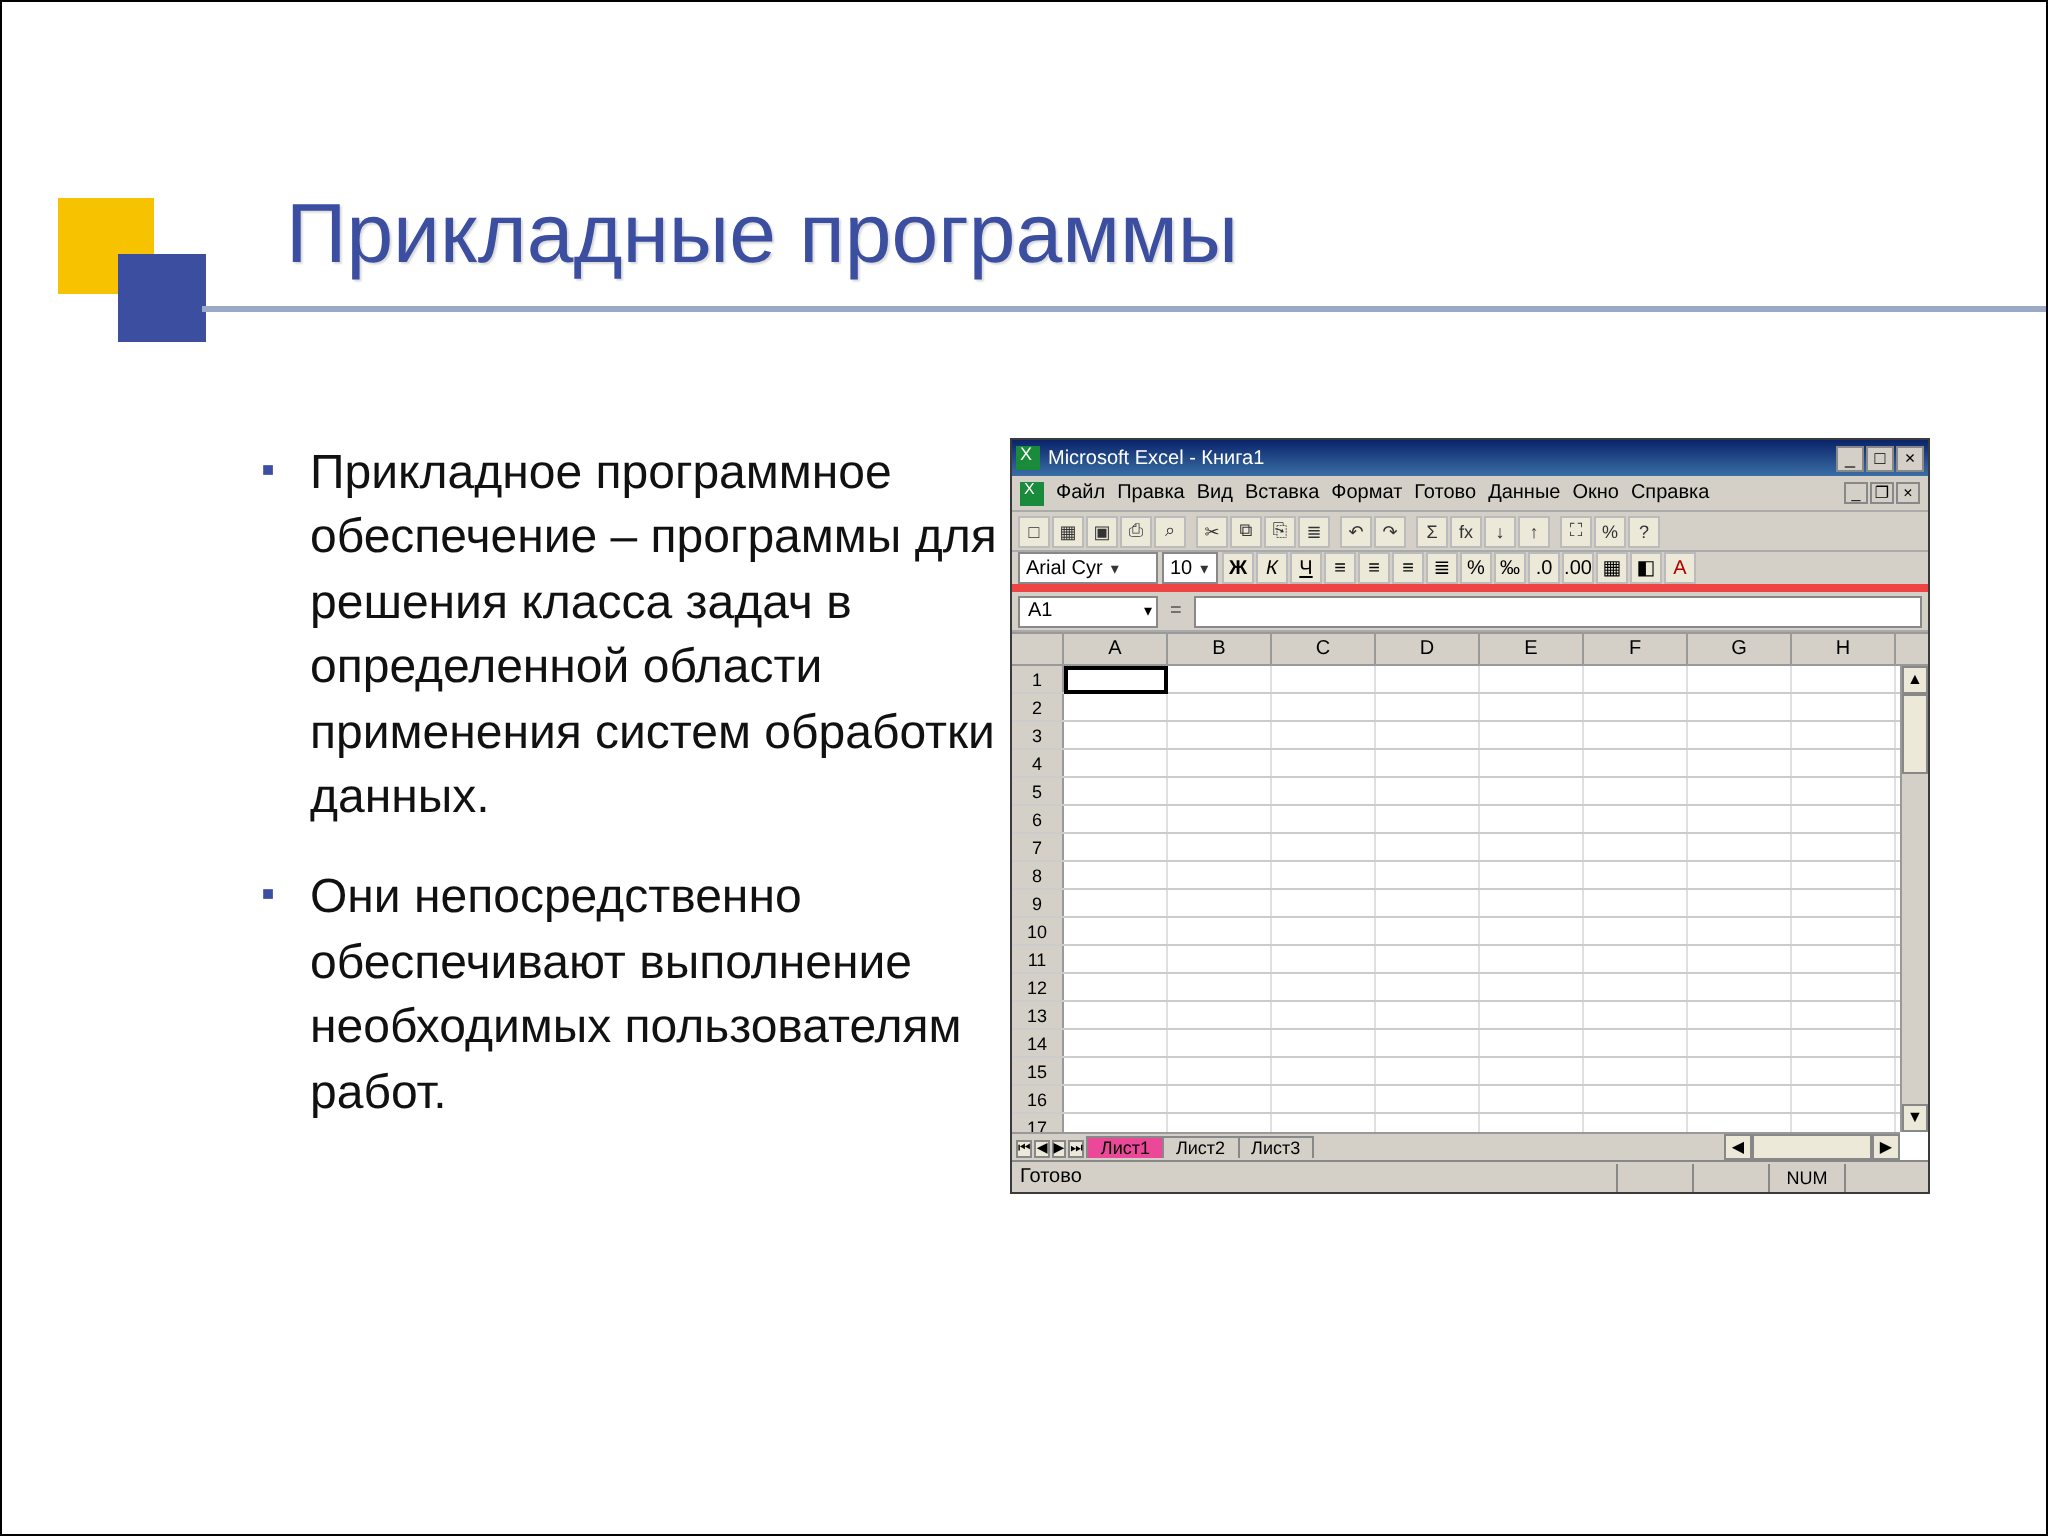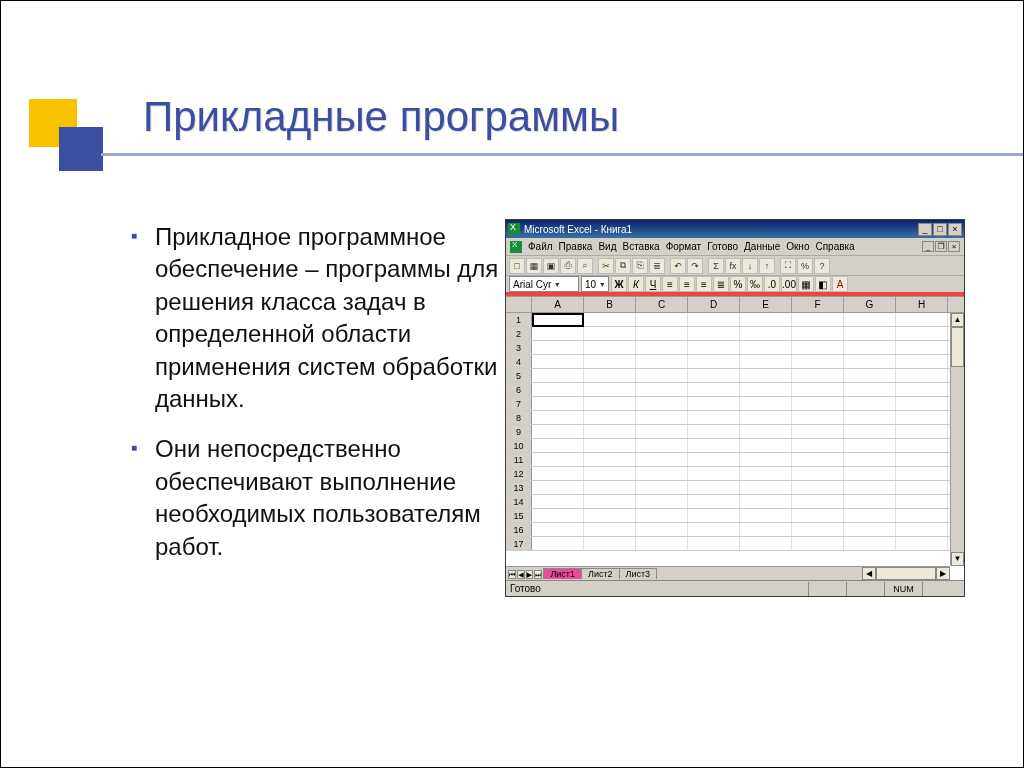--- a/index.html
+++ b/index.html
@@ -196,20 +196,25 @@
       <span class="tb-btn">%</span>
       <span class="tb-btn">?</span>
     </div>
 
   <div class="fmtbar">
     <span class="drop" style="width:70px">Arial Cyr</span>
     <span class="drop" style="width:28px">10</span>
     <span id="fmtbtns"><span class="fmt-btn bold">Ж</span><span class="fmt-btn ital">К</span><span class="fmt-btn under">Ч</span><span class="fmt-btn">≡</span><span class="fmt-btn">≡</span><span class="fmt-btn">≡</span><span class="fmt-btn">≣</span><span class="fmt-btn">%</span><span class="fmt-btn">‰</span><span class="fmt-btn">.0</span><span class="fmt-btn">.00</span><span class="fmt-btn">▦</span><span class="fmt-btn">◧</span><span class="fmt-btn red">A</span></span>
   </div>
 
+  <div class="namebox-row">
+    <div class="namebox">A1</div>
+    <span class="fx">=</span>
+    <div class="formula"></div>
+  </div>
 
   <div class="grid-wrap">
     <div class="col-header">
       <div class="corner"></div>
       <div id="colhdrs" style="display:flex;">
           <div class="col">A</div>
           <div class="col">B</div>
           <div class="col">C</div>
           <div class="col">D</div>
           <div class="col">E</div>

